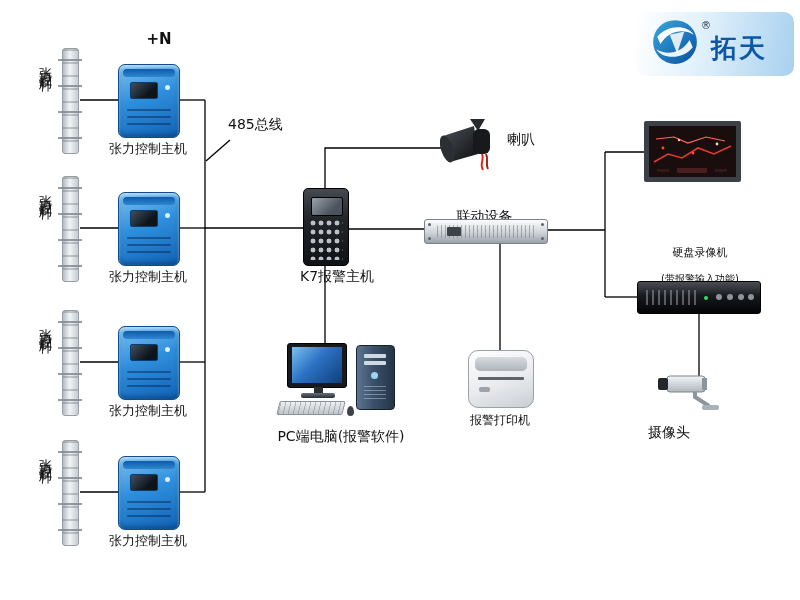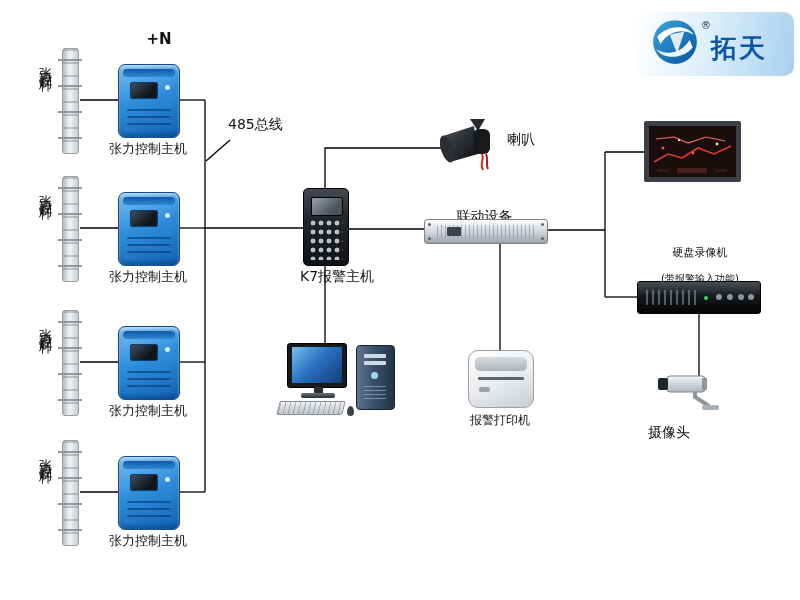--- a/index.html
+++ b/index.html
@@ -249,20 +249,21 @@
   <div class="mon-neck"></div>
   <div class="mon-base"></div>
   <div class="keyboard"></div>
   <div class="mouse"></div>
   <div class="tower">
     <i class="tower-slot ts1"></i>
     <i class="tower-slot ts2"></i>
     <i class="tower-btn"></i>
     <i class="tower-vents"></i>
   </div>
+  <div class="lbl pc-label">PC端电脑(报警软件)</div>
 
   <div class="printer">
     <i class="printer-lid"></i>
     <i class="printer-slot"></i>
     <i class="printer-btn"></i>
   </div>
   <div class="lbl printer-label">报警打印机</div>
 
   <div class="ledmap">
     <svg width="100%" height="100%" viewBox="0 0 87 51" preserveAspectRatio="none" xmlns="http://www.w3.org/2000/svg">

